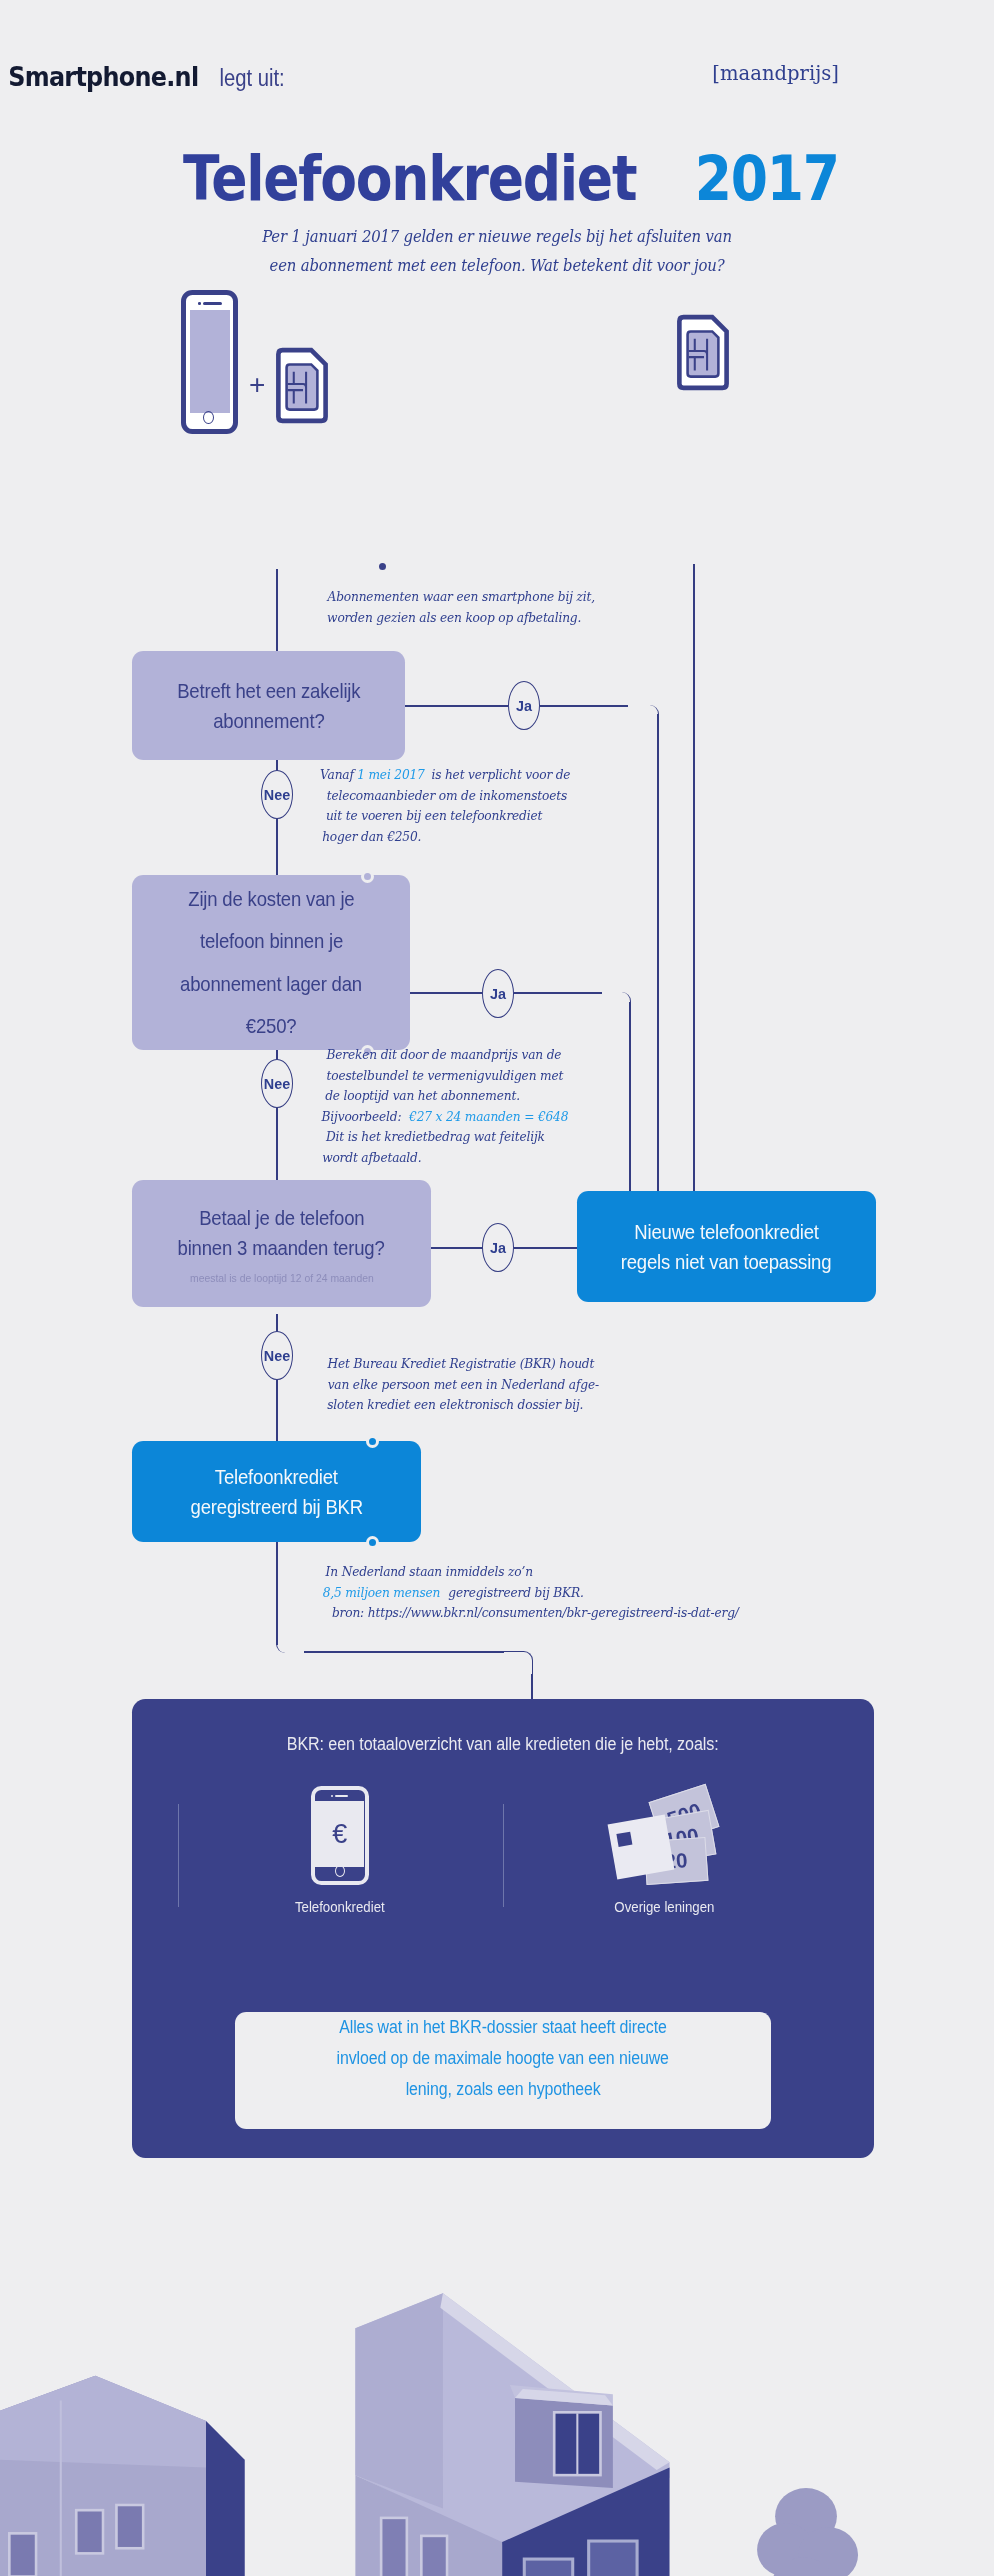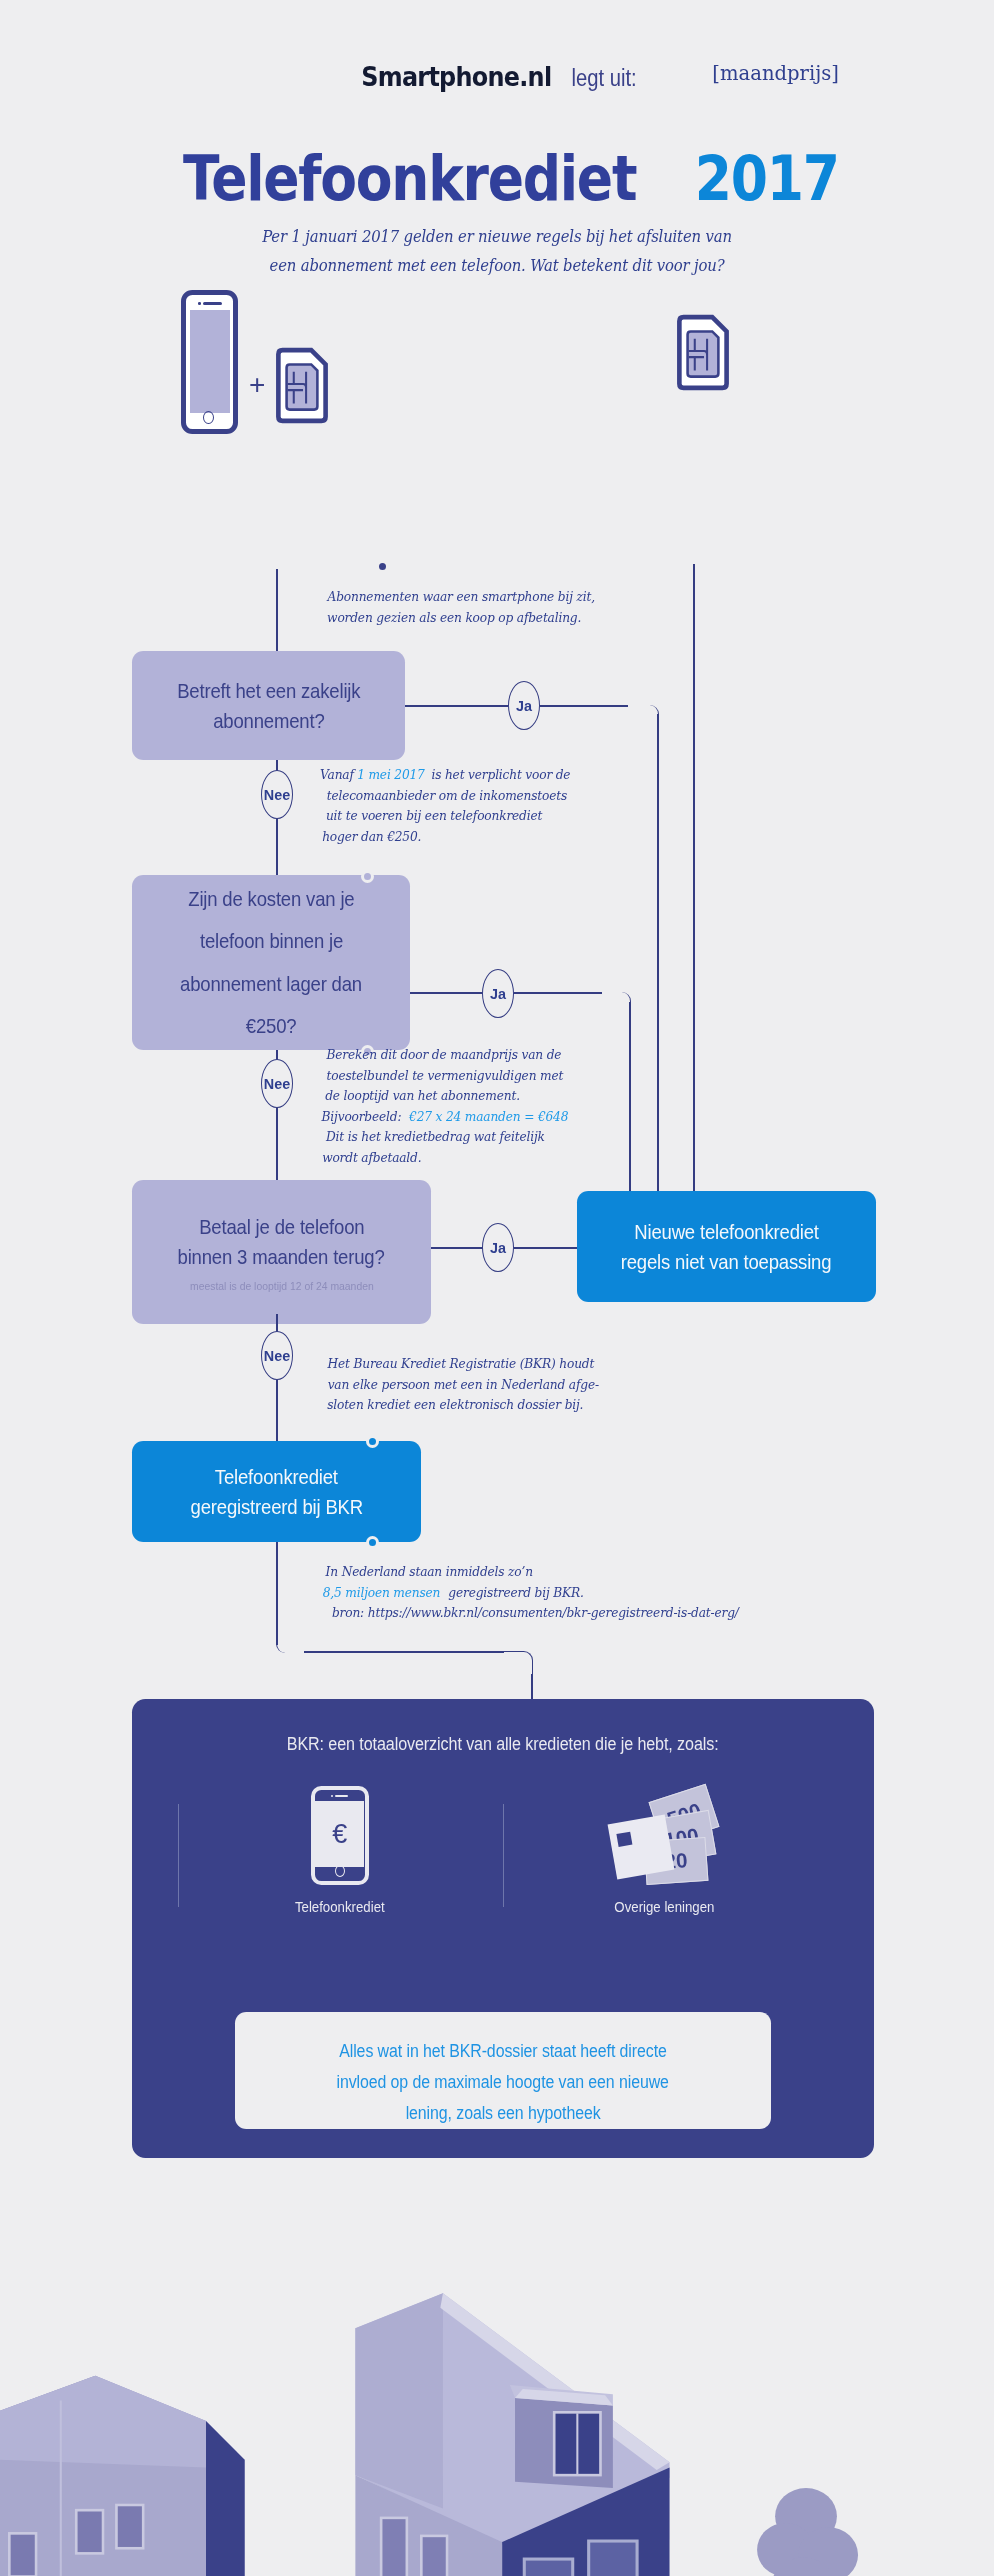--- a/index.html
+++ b/index.html
@@ -28,21 +28,20 @@
     height: 2994px;
     background: var(--bg);
     overflow: hidden;
   }
 
   
   .hdr-brandline {
     position: absolute;
     left: 0; top: 62px;
     width: 994px;
-    text-align: center;
     white-space: nowrap;
   }
   .hdr-brand {
     font-family: "DejaVu Sans", sans-serif;
     font-weight: bold;
     font-size: 26px;
     color: #131a32;
     letter-spacing: -0.8px;
     transform: scaleX(0.92);
     display: inline-block;
@@ -284,21 +283,21 @@
     text-align: center;
     margin-top: 11.3px;
   }
   .pcol-label span { transform: scaleX(0.92); display: inline-block; }
 
   .highlight-box {
     position: absolute;
     background: var(--bg);
     border-radius: 11.3px;
     display: flex;
-    align-items: flex-end;
+    align-items: flex-start;
     justify-content: center;
     text-align: center;
   }
   .highlight-text {
     font-family: "Liberation Sans", sans-serif;
     font-size: 17.5px;
     line-height: 31px;
     color: #1e93e3;
     letter-spacing: -0.1px;
   }
@@ -525,21 +524,21 @@
     <div><span>Bereken dit door de maandprijs van de</span></div>
     <div><span>toestelbundel te vermenigvuldigen met</span></div>
     <div><span>de looptijd van het abonnement.</span></div>
     <div>
       <span>Bijvoorbeeld: </span><span class="hl">€27 x 24 maanden = €648</span>
     </div>
     <div><span>Dit is het kredietbedrag wat feitelijk</span></div>
     <div><span>wordt afbetaald.</span></div>
   </div>
 
-  <div class="fbox fbox-lilac" style="left:132px; top:1180px; width:299px; height:144px;">
+  <div class="fbox fbox-lilac" style="left:132px; top:1180px; width:299px; height:127px;">
     <div class="fbox-text">Betaal je de telefoon</div>
     <div class="fbox-text">binnen 3 maanden terug?</div>
     <div class="fbox-sub">meestal is de looptijd 12 of 24 maanden</div>
   </div>
 
   <div class="hline" style="left:431px; top:1247px; width:52px;"></div>
   <div class="oval" style="left:482px; top:1223px;">Ja</div>
   <div class="hline" style="left:514px; top:1247px; width:63px;"></div>
 
   <div class="fbox fbox-blue" style="left:577px; top:1191px; width:299px; height:111px;">

